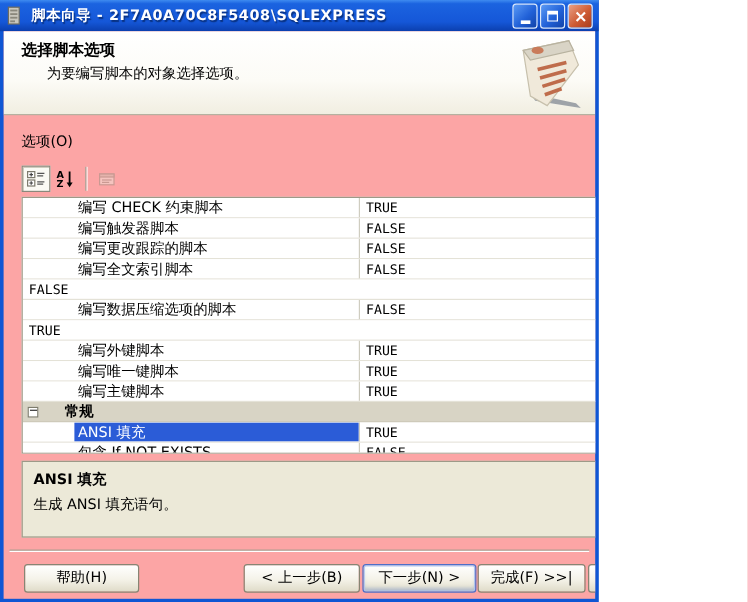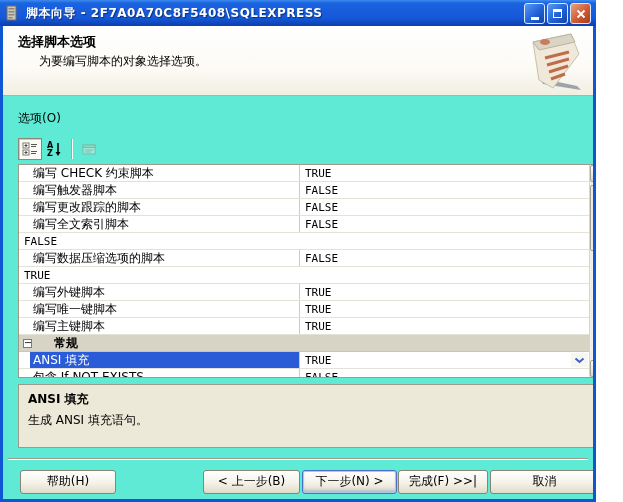--- a/index.html
+++ b/index.html
@@ -1,19 +1,19 @@
 <!DOCTYPE html>
 <html><head>
 <meta charset="utf-8">
 <style>
   * { box-sizing: border-box; margin: 0; padding: 0; }
   body { background:#fff; font-family:"DejaVu Sans", sans-serif; }
 
   .window{
-    position:relative; width:596px; height:502px;
+    position:relative; width:499px; height:502px;
     background:#0F56D4; overflow:hidden;
   }
   
   .titlebar{
     position:absolute; top:0; left:0; right:0; height:26px;
     background:linear-gradient(180deg,#3E8BF0 0%,#1B63E0 12%,#1557D8 70%,#0B3FAE 100%);
     display:flex; align-items:center; padding-left:5px;
   }
   .app-icon{ width:16px; height:16px; margin-right:5px; flex:none; }
   .title-text{
@@ -26,21 +26,21 @@
     display:flex; align-items:center; justify-content:center; cursor:pointer;
   }
   .wbtn.bluebtn{ background:linear-gradient(135deg,#5A9AF5 0%,#2161D8 55%,#1243A8 100%); }
   .wbtn.redbtn{ background:linear-gradient(135deg,#E9A186 0%,#CE5B33 55%,#A83C1C 100%); }
   .glyph-min{ width:8px; height:3px; background:#fff; margin-top:10px; }
   .glyph-max{ width:9px; height:9px; border:1px solid #fff; border-top-width:3px; }
 
   
   .client{
     position:absolute; top:26px; left:3px; right:3px; bottom:3px;
-    background:#5eead4; overflow:hidden; font-size:12px; color:#000;
+    background:#fca5a5; overflow:hidden; font-size:12px; color:#000;
   }
   .header{
     position:absolute; top:0; left:0; right:0; height:70px;
     background:linear-gradient(180deg,#FFFFFF 0%,#FCFBF6 60%,#F1EEE1 100%);
     border-bottom:1px solid #B5B1A0;
   }
   .header-title{ position:absolute; left:15px; top:7px; font-size:13px; font-weight:bold; }
   .header-subtitle{ position:absolute; left:36px; top:27px;text-align:right; }
   .watermark{ position:absolute; right:6px; top:2px; }
 
@@ -59,21 +59,21 @@
   .tbtn.disabled{ opacity:.45; }
   .tsep{ width:1px; height:20px; background:#A8A598; box-shadow:1px 0 0 #fff; margin:0 5px; }
 
   
   .grid{
     position:absolute; left:15px; top:138px; width:590px; height:214px;
     border:1px solid #9D9A88; background:#fff;
   }
   .rows{ position:absolute; left:0; top:0; right:18px; bottom:0; overflow:hidden; }
   .prow{ position:relative; height:17px; display:flex; border-bottom:1px solid #E4E2D7; background:#fff; cursor:default; }
-  .plab{ width:281px; border-right:1px solid #CFCDC0; display:flex; overflow:hidden; }
+  .plab{ width:281px; border-right:1px solid #CFCDC0; display:flex; overflow:hidden;padding-left:32px; }
   .plin{
     flex:1; display:flex; align-items:center; margin-left:11px; padding-left:3px;
     white-space:nowrap; overflow:hidden;
   }
   .pval{
     flex:1; position:relative; display:flex; align-items:center; padding-left:5px;
     font-family:"DejaVu Sans Mono", monospace; font-size:11px; white-space:nowrap;
   }
   .prow.sel .plin{ background:#2B5CD7; color:#fff; }
   .prow.cat{

